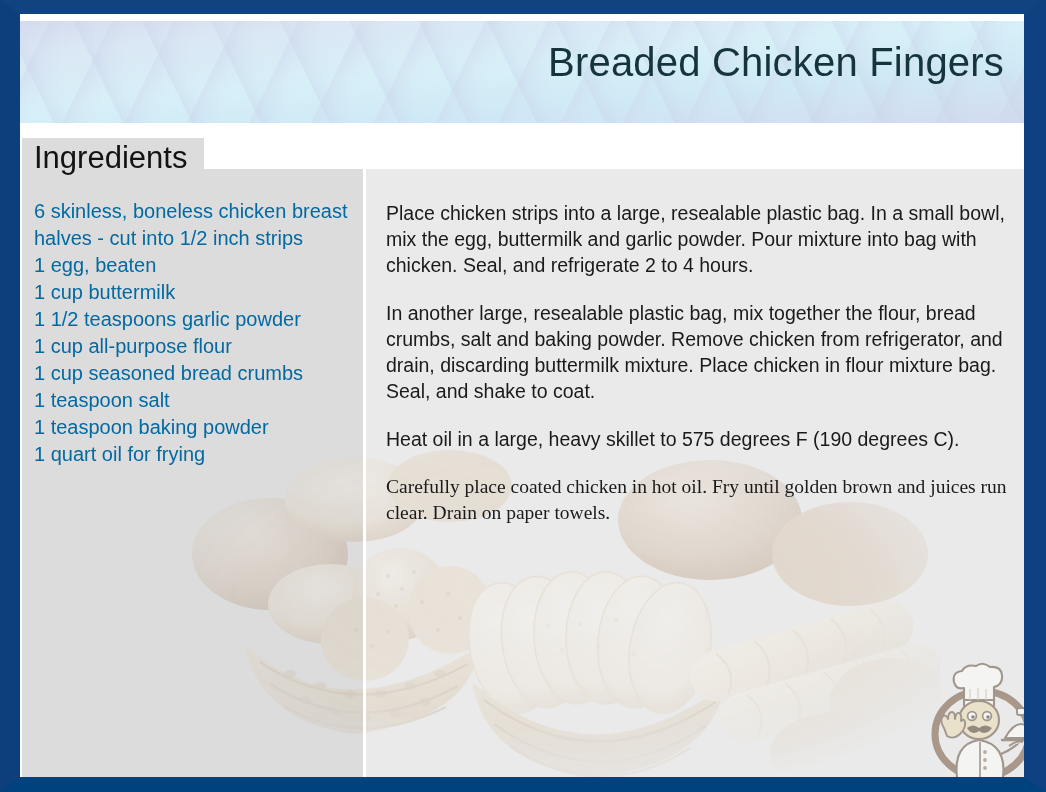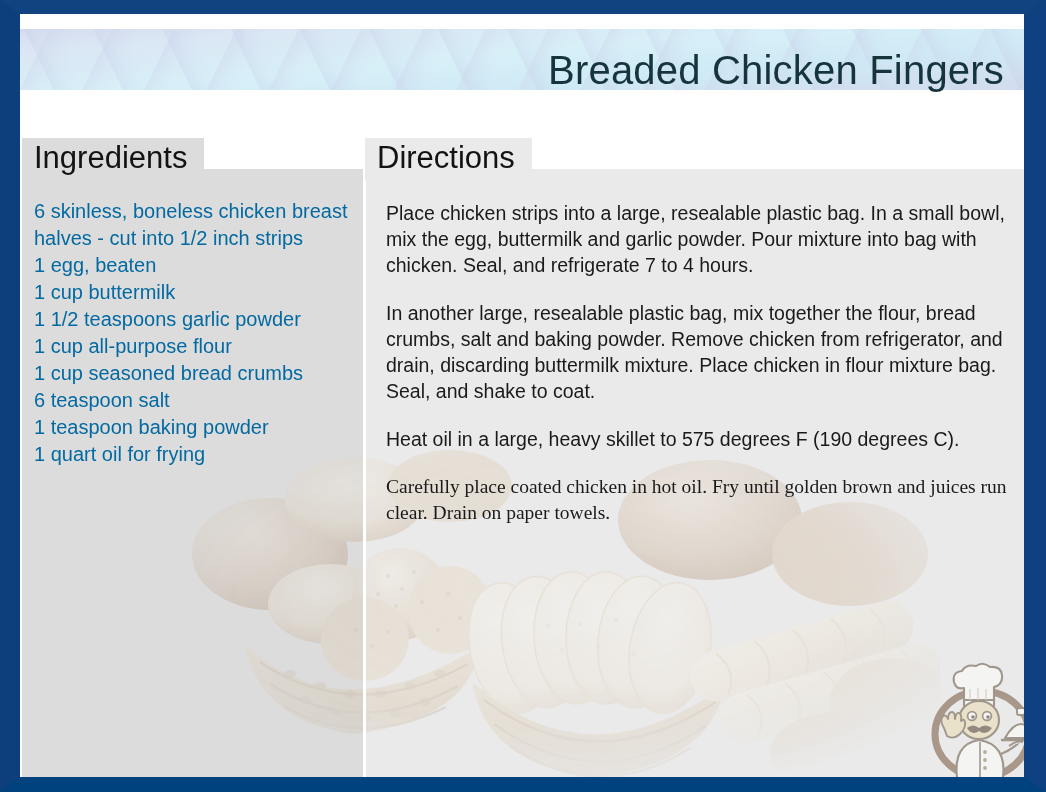--- a/index.html
+++ b/index.html
@@ -35,36 +35,35 @@
     background: #ffffff;
     overflow: hidden;
   }
 
   
   .banner {
     position: absolute;
     left: 0px;
     top: 7px;
     width: 1006px;
-    height: 61px;
+    height: 102px;
     background:
       repeating-linear-gradient(116deg,
          rgba(255,255,255,0.0) 0px,
          rgba(255,255,255,0.0) 26px,
          rgba(205,213,235,0.40) 27px,
          rgba(205,213,235,0.12) 40px,
          rgba(255,255,255,0.0) 56px),
       repeating-linear-gradient(64deg,
          rgba(255,255,255,0.0) 0px,
          rgba(255,255,255,0.0) 30px,
          rgba(198,208,232,0.34) 31px,
          rgba(198,208,232,0.10) 44px,
          rgba(255,255,255,0.0) 62px),
       linear-gradient(175deg, #d6dcef 0%, #dbe7f4 16%, #d7f0f8 46%, #cfeaf6 70%, #d3dbee 100%);
-    margin-top: 8px;
   }
   .banner-title {
     position: absolute;
     right: 22px;
     top: 16px;
     font-size: 40px;
     line-height: 50px;
     color: #16343c;
     letter-spacing: 0.2px;
     white-space: nowrap;
@@ -336,38 +335,35 @@
         </g>
       </svg>
     </div>
 
     <div class="panel-seam"></div>
     <div class="left-seam"></div>
 
     <div class="tab ingredients-tab">
       <span class="tab-label">Ingredients</span>
     </div>
-    <div class="tab directions-tab">
-      <span class="tab-label">Directions</span>
-    </div>
 
     <ul class="ing-list" id="ing-list">
         <li>6 skinless, boneless chicken breast halves - cut into 1/2 inch strips</li>
         <li>1 egg, beaten</li>
         <li>1 cup buttermilk</li>
         <li>1 1/2 teaspoons garlic powder</li>
         <li>1 cup all-purpose flour</li>
         <li>1 cup seasoned bread crumbs</li>
-        <li>6 teaspoon salt</li>
+        <li>1 teaspoon salt</li>
         <li>1 teaspoon baking powder</li>
         <li>1 quart oil for frying</li>
       </ul>
 
     <div class="dir-body" id="dir-body">
-        <p class="dir-para">Place chicken strips into a large, resealable plastic bag. In a small bowl, mix the egg, buttermilk and garlic powder. Pour mixture into bag with chicken. Seal, and refrigerate 7 to 4 hours.</p>
+        <p class="dir-para">Place chicken strips into a large, resealable plastic bag. In a small bowl, mix the egg, buttermilk and garlic powder. Pour mixture into bag with chicken. Seal, and refrigerate 2 to 4 hours.</p>
         <p class="dir-para">In another large, resealable plastic bag, mix together the flour, bread crumbs, salt and baking powder. Remove chicken from refrigerator, and drain, discarding buttermilk mixture. Place chicken in flour mixture bag. Seal, and shake to coat.</p>
         <p class="dir-para">Heat oil in a large, heavy skillet to 575 degrees F (190 degrees C).</p>
         <p class="dir-para">Carefully place coated chicken in hot oil. Fry until golden brown and juices run clear. Drain on paper towels.</p>
       </div>
 
     <div class="chef-logo">
       <svg width="118" height="122" viewBox="0 0 118 122" xmlns="http://www.w3.org/2000/svg">
 
         <ellipse cx="59" cy="72" rx="47" ry="43" fill="none" stroke="#6d4d33" stroke-width="7"></ellipse>
 

